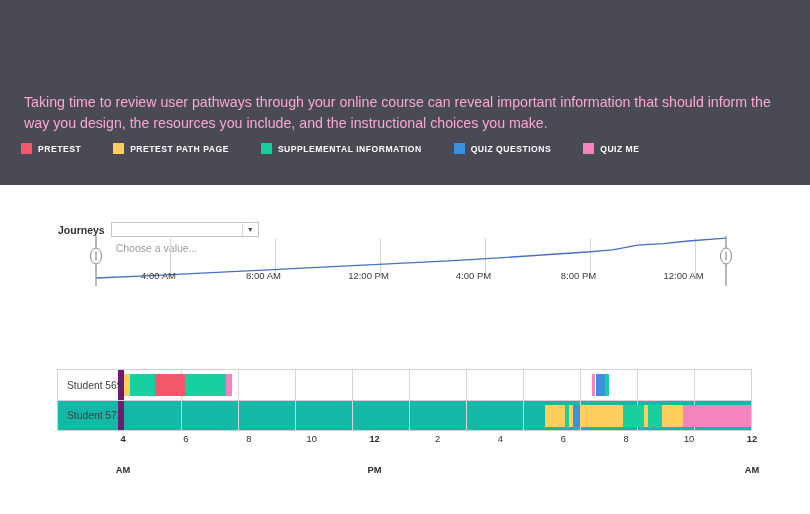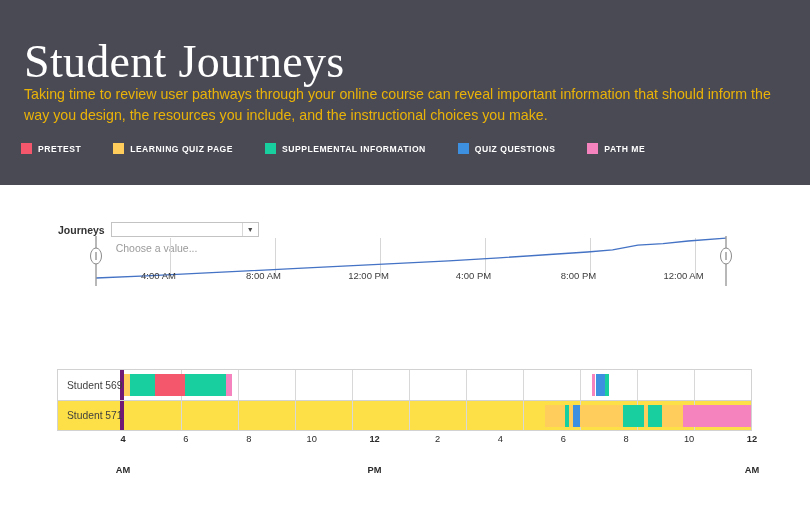--- a/index.html
+++ b/index.html
@@ -32,26 +32,26 @@
     font-family: "Liberation Serif", serif;
     font-size: 46px;
     line-height: 52px;
     color: #ffffff;
     letter-spacing: 0.3px;
     white-space: nowrap;
   }
   #header-subtitle {
     position: absolute;
     left: 24px;
-    top: 84px;
+    top: 92px;
     width: 766px;
     font-family: "Liberation Sans", sans-serif;
     font-size: 14.2px;
     line-height: 21px;
-    color: #eab308;
+    color: #f9a8d4;
     font-weight: 400;
   }
   #legend {
     position: absolute;
     left: 21px;
     top: 143px;
     display: flex;
     align-items: center;
     gap: 12px;
   }
@@ -146,31 +146,31 @@
     box-sizing: border-box;
   }
   .gantt-row {
     position: relative;
     height: 30px;
     box-sizing: border-box;
     display: flex;
     align-items: stretch;
   }
   .gantt-row.row-odd  { background: #ffffff; }
-  .gantt-row.row-even { background: #fde047; border-top: 1px solid #d2d2d2; }
+  .gantt-row.row-even { background: #14b8a6; border-top: 1px solid #d2d2d2; }
   .gantt-label {
     width: 66px;
     flex: 0 0 66px;
     display: flex;
     align-items: center;
     padding-left: 9px;
     box-sizing: border-box;
     font-size: 10.3px;
     color: #3f3f3f;
-    border-right: 4px solid #701a75;
+    border-right: 6px solid #701a75;
     white-space: nowrap;
   }
   .gantt-track {
     position: relative;
     flex: 1 1 auto;
     overflow: hidden;
   }
   .gantt-gridline {
     position: absolute;
     top: 0; bottom: 0;
@@ -202,42 +202,41 @@
     white-space: nowrap;
   }
   .axis-tick .tk-num { display: block; }
   .axis-tick .tk-sub { display: block; font-weight: bold; margin-top: 20px; }
   .axis-tick.major .tk-num { font-weight: bold; }
 </style>
 </head>
 <body>
 
 <div id="header">
-  <div id="header-title">Student Journeys</div>
   <div id="header-subtitle">Taking time to review user pathways through your online course can reveal important information that should inform the way you design, the resources you include, and the instructional choices you make.</div>
   <div id="legend">
       <div class="legend-item">
         <span class="legend-swatch" style="background: rgb(244, 87, 107);"></span>
         <span class="legend-label">PRETEST</span>
       </div>
       <div class="legend-item">
         <span class="legend-swatch" style="background: rgb(255, 205, 92);"></span>
-        <span class="legend-label">LEARNING QUIZ PAGE</span>
+        <span class="legend-label">PRETEST PATH PAGE</span>
       </div>
       <div class="legend-item">
         <span class="legend-swatch" style="background: rgb(24, 207, 160);"></span>
         <span class="legend-label">SUPPLEMENTAL INFORMATION</span>
       </div>
       <div class="legend-item">
         <span class="legend-swatch" style="background: rgb(61, 143, 224);"></span>
         <span class="legend-label">QUIZ QUESTIONS</span>
       </div>
       <div class="legend-item">
         <span class="legend-swatch" style="background: rgb(244, 131, 190);"></span>
-        <span class="legend-label">PATH ME</span>
+        <span class="legend-label">QUIZ ME</span>
       </div>
     </div>
 </div>
 
 <div id="filter-row">
   <span id="filter-label">Journeys</span>
   <div id="student-select">
     <span id="student-select-value">Choose a value...</span>
     <span id="student-select-arrow">▼</span>
   </div>

